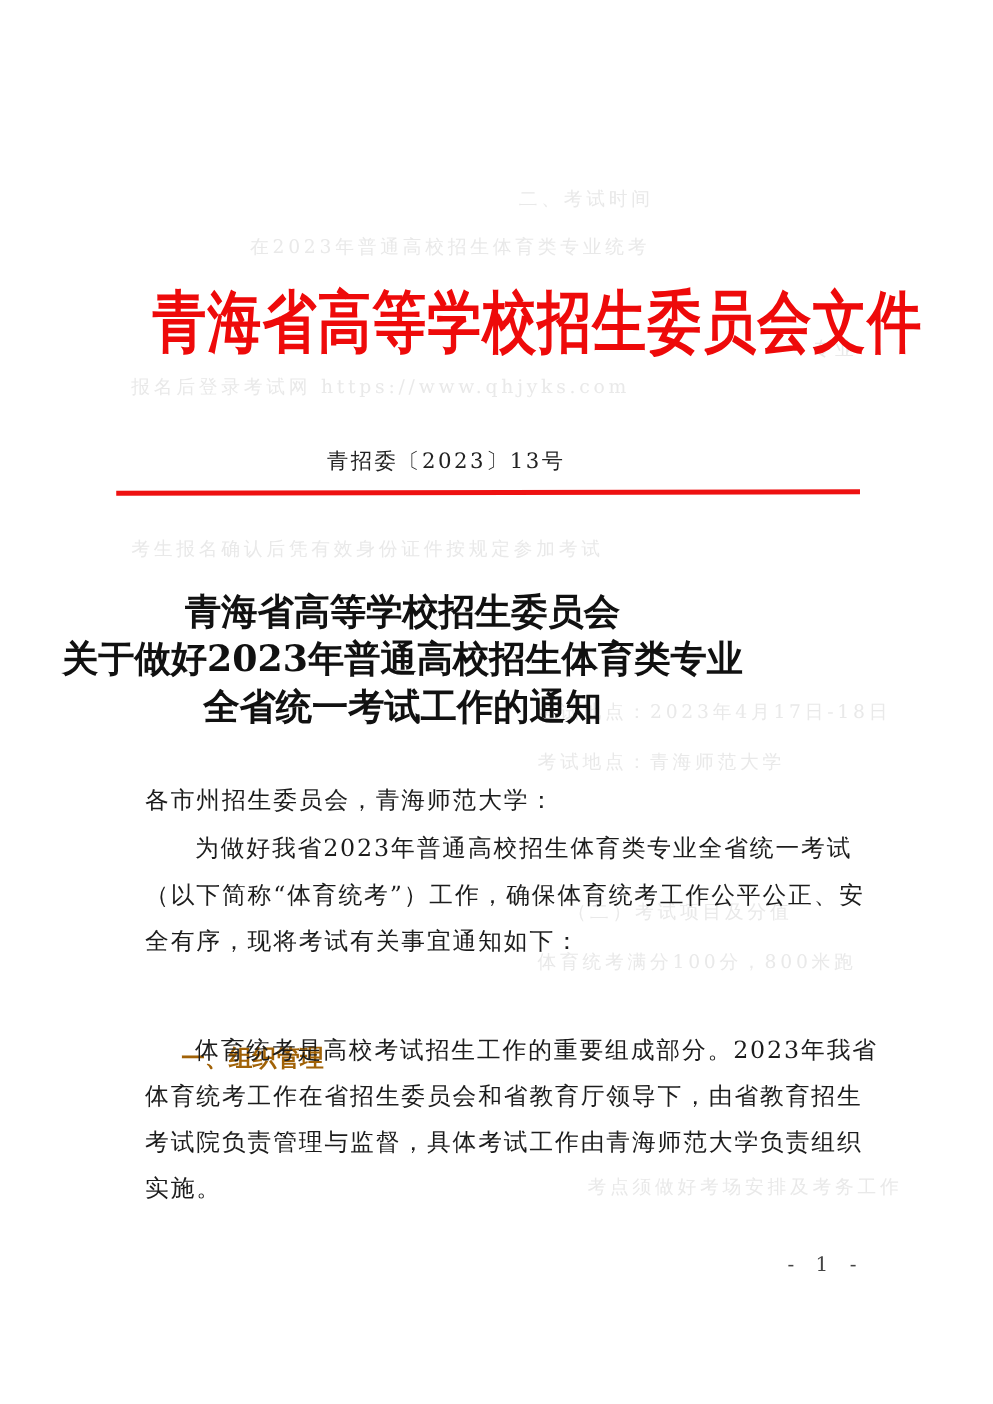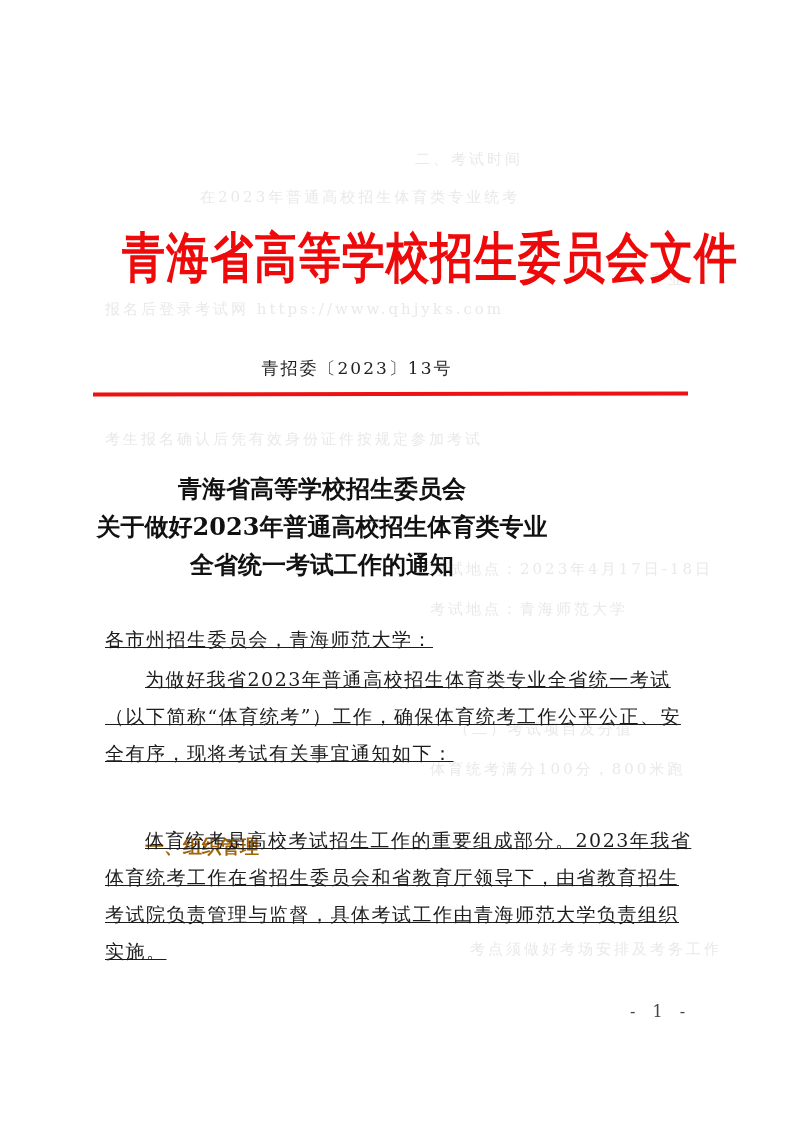--- a/index.html
+++ b/index.html
@@ -44,31 +44,30 @@
     left: 93px; top: 392px;
     width: 595px; height: 4px;
     background: #ee1111;
     transform: rotate(-0.12deg);
   }
   .notice-title {
     position: absolute;
     left: 0; width: 644px; top: 470px;
     text-align: center;
     font-weight: bold;
-    font-size: 24px;
+    font-size: 29px;
     line-height: 38px;
     color: #111;
   }
   .body-text {
     position: absolute;
-    left: 105px; width: 590px;
+    left: 116px; width: 590px;
     font-size: 19px;
     color: #1c1c1c;
     letter-spacing: 1.5px;
-    text-decoration: underline;
   }
   .salutation { top: 627px; }
   .para1 { top: 661px; line-height: 37px; text-indent: 40px; }
   .section-heading {
     position: absolute;
     left: 145px; top: 790px;
     font-family: Liberation Mono, monospace;
     font-weight: bold;
     font-size: 19px;
     color: #a16207;

